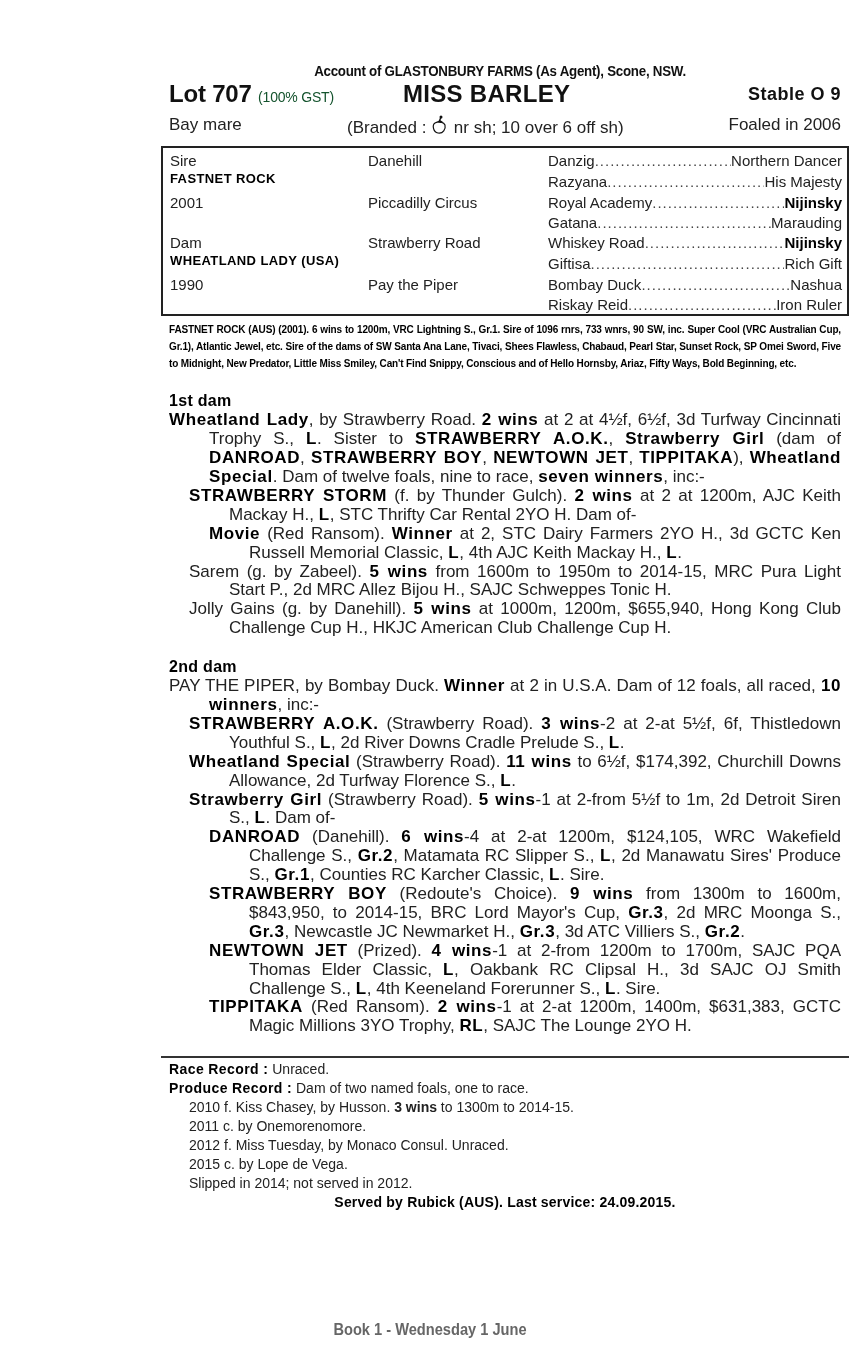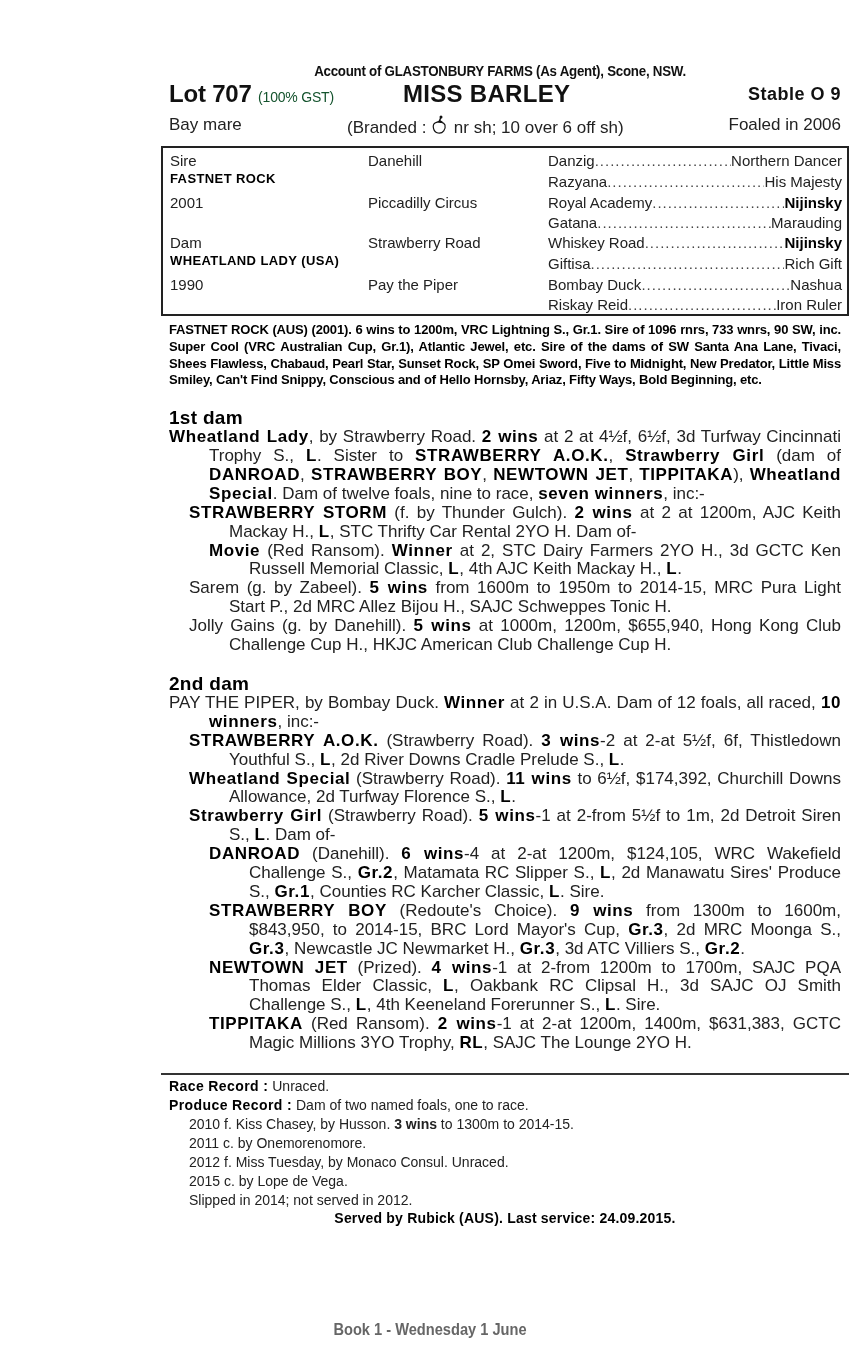--- a/index.html
+++ b/index.html
@@ -22,25 +22,25 @@
   .pedigree { position:relative; margin-top:10px; border:2px solid #222; height:166px; font-size:15px; color:#222; }
   .ped-cell { position:absolute; white-space:nowrap; }
   .ped-big { font-weight:900; font-size:13px; letter-spacing:0.4px; color:#000; }
   .gp { position:absolute; left:385px; width:294px; display:flex; white-space:nowrap; font-size:15px; }
   .gp .nm { flex:0 0 auto; }
   .gp .dots { flex:1 1 auto; overflow:hidden; color:#444; letter-spacing:1px; }
   .gp .dots::after { content:"................................................................................................................"; }
   .gp .sire { flex:0 0 auto; }
   .gp .sire.b { font-weight:900; color:#000; }
 
-  .sire-block { margin-top:6px; padding:0 8px; font-weight:900; font-size:13px; line-height:16.8px;
+  .sire-block { margin-top:6px; padding:0 8px; font-weight:900; font-size:10px; line-height:16.8px;
                 text-align:justify; letter-spacing:-0.15px; color:#000; }
   .section { margin-top:20px; font-size:17px; line-height:18.9px; color:#222; }
   .section b, .section .b { font-weight:900; color:#000; letter-spacing:0.6px; }
-  .hdr { font-weight:900; font-size:19px; color:#000; padding-left:8px; letter-spacing:0.3px; }
+  .hdr { font-weight:900; font-size:16px; color:#000; padding-left:8px; letter-spacing:0.3px; }
   .p { text-align:justify; }
   .p0 { padding-left:48px; text-indent:-40px; }
   .p1 { padding-left:68px; text-indent:-40px; }
   .p2 { padding-left:88px; text-indent:-40px; }
   .indent-r { padding-right:8px; }
   .rule { border-top:2px solid #333; margin:20px 0 0 0; }
   .rec { font-size:14px; line-height:18.9px; color:#222; margin-top:2px; }
   .rec .lbl { font-weight:900; color:#000; letter-spacing:0.4px; padding-left:8px; }
   .prod { padding-left:28px; }
   .served { text-align:center; font-weight:900; color:#000; letter-spacing:0.2px; margin-top:0; }

